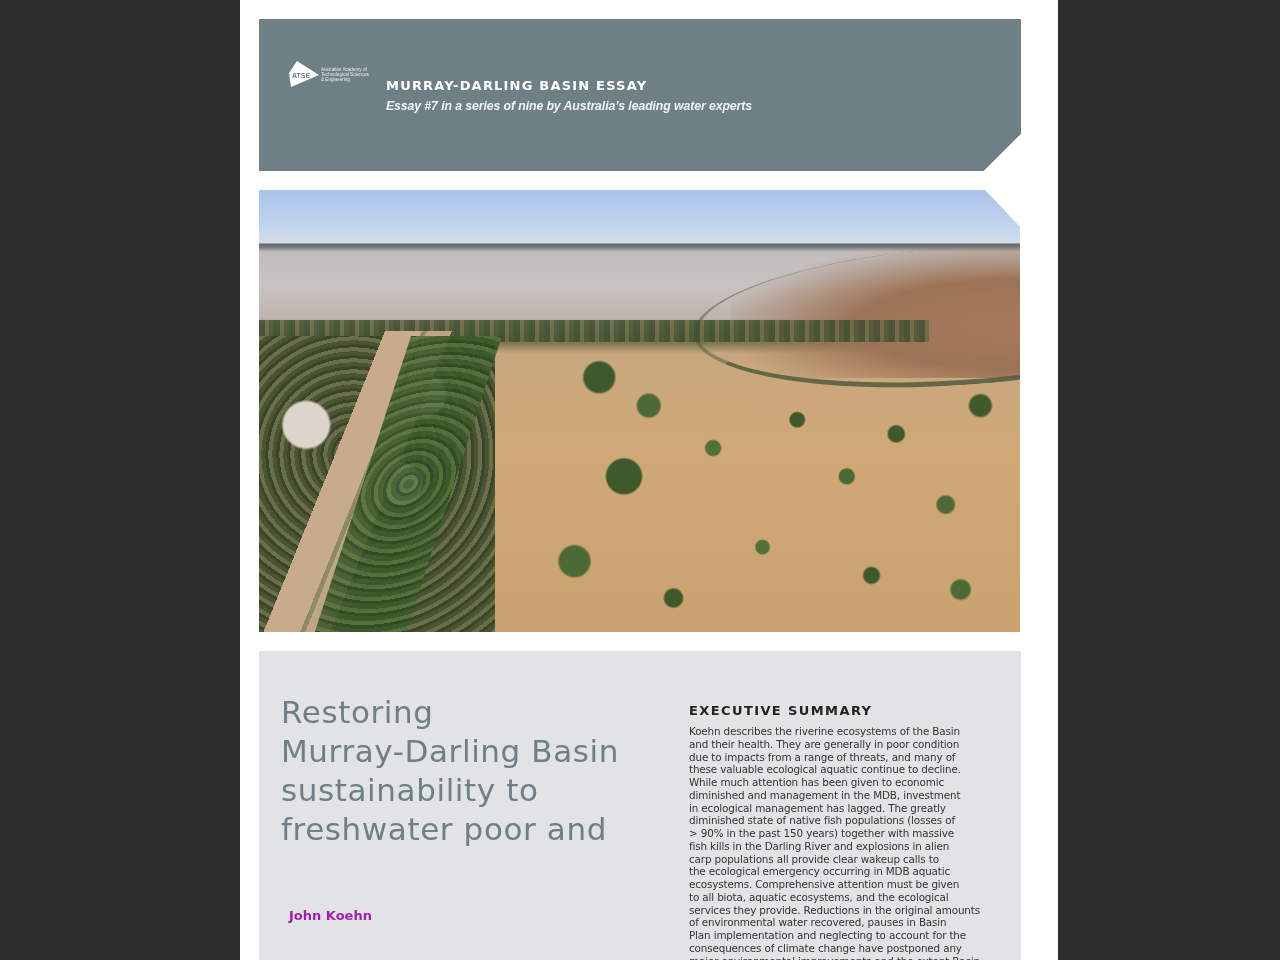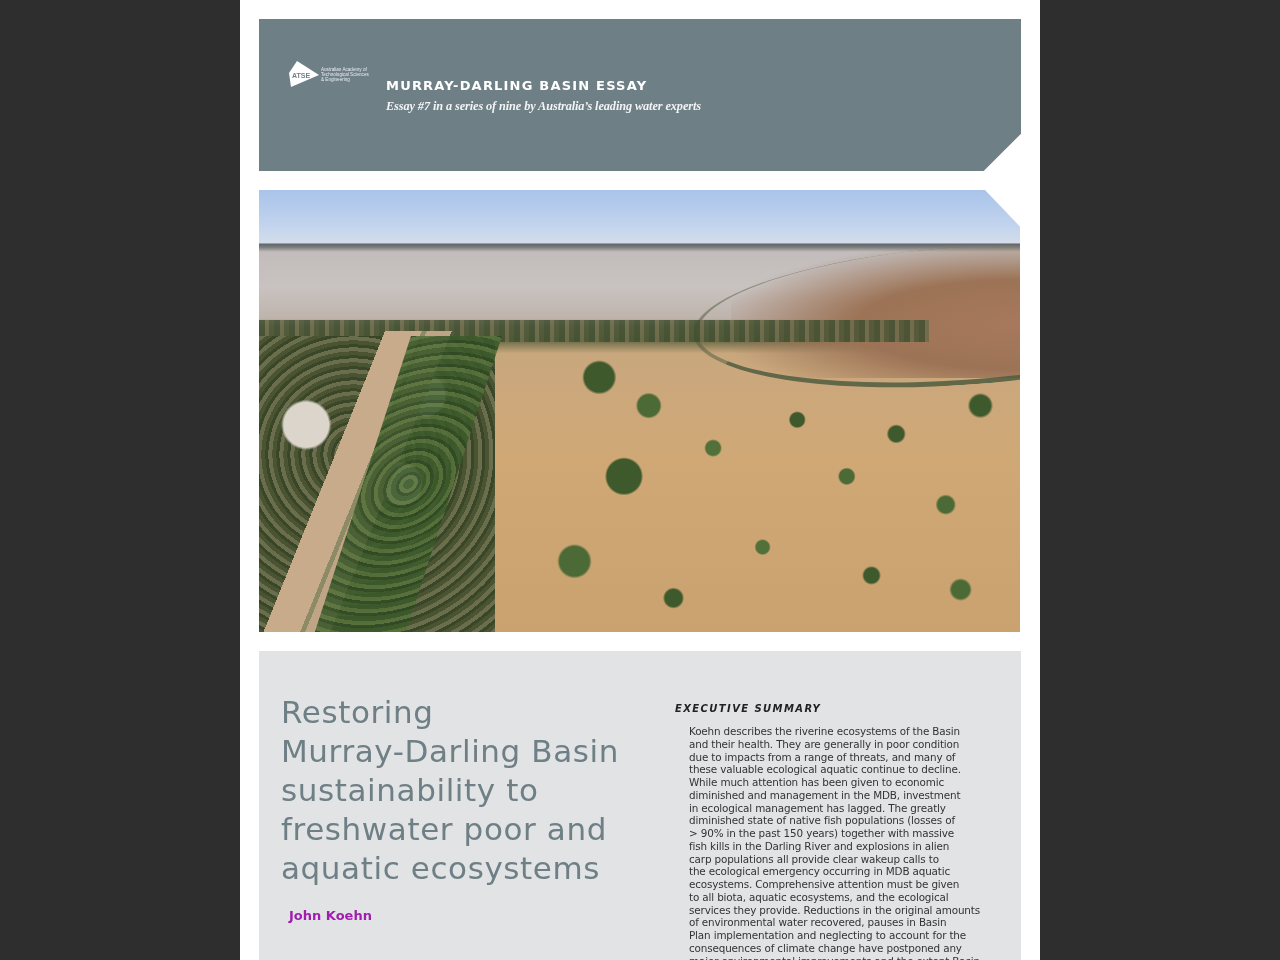--- a/index.html
+++ b/index.html
@@ -4,21 +4,21 @@
 <style>
   html, body { margin:0; padding:0; }
   body {
     width:1280px; height:960px; overflow:hidden;
     background:#2e2e2e;
     font-family:"DejaVu Sans", sans-serif;
     position:relative;
   }
   .page {
     position:absolute; left:240px; top:0; width:800px; height:960px;
-    background:#ffffff; overflow:hidden;
+    background:#ffffff; overflow:hidden;padding-left:18px;
   }
   .banner {
     position:absolute; left:19px; top:19px; width:762px; height:152px;
     background:#6f7f86;
     clip-path: polygon(0 0, 100% 0, 100% 75.5%, 95.1% 100%, 0 100%);
   }
   .logo {
     position:absolute; left:30px; top:40px; width:85px; height:30px;
   }
   .logo svg { position:absolute; left:0; top:0; }
@@ -27,21 +27,21 @@
     font-family:"Liberation Sans", sans-serif;
     font-size:4.6px; line-height:5px; color:#e6ecef;
   }
   .banner-title {
     position:absolute; left:127px; top:59px;
     font-family:"DejaVu Sans", sans-serif; font-weight:bold;
     font-size:13px; letter-spacing:1.2px; color:#ffffff;
   }
   .banner-sub {
     position:absolute; left:127px; top:80px;
-    font-family:Liberation Serif, serif; font-style:italic; font-weight:bold;
+    font-family:Liberation Sans, sans-serif; font-style:italic; font-weight:bold;
     font-size:12.3px; color:#f2f4f5; letter-spacing:-0.1px;
   }
   .photo {
     position:absolute; left:19px; top:190px; width:761px; height:442px;
     clip-path: polygon(0 0, 95.4% 0, 100% 8.3%, 100% 100%, 0 100%);
     background:
       linear-gradient(to bottom,
         #a9c3ea 0%, #c5d6ee 9%, #d4dde8 12%,
         #5c6670 12.2%, #7d7f7b 13%,
         #c2bdbc 14%, #c8c2c0 22%, #bfb4ad 29%,
@@ -110,23 +110,23 @@
     position:absolute; left:22px; top:42px; width:370px;
     font-family:"DejaVu Sans", sans-serif;
     font-size:31px; line-height:39px; color:#6f7f86; letter-spacing:0.6px;
   }
   .author {
     position:absolute; left:30px; top:257px;
     font-family:"DejaVu Sans", sans-serif; font-weight:bold;
     font-size:13px; color:#a21caf;
   }
   .exec-heading {
-    position:absolute; left:416px; top:52px;
+    position:absolute; left:430px; top:52px;
     font-family:"DejaVu Sans", sans-serif; font-weight:bold;
-    font-size:10px; letter-spacing:1.4px; color:#222222;font-style:italic;
+    font-size:13px; letter-spacing:1.4px; color:#222222;
   }
   .exec-body {
     position:absolute; left:430px; top:74px; width:310px;
     font-family:"DejaVu Sans", sans-serif;
     font-size:10.4px; line-height:12.75px; color:#333333;
     letter-spacing:-0.15px;
   }
   .exec-body .line { display:block; white-space:nowrap; }
   .scrollbar-track {
     position:absolute; left:1262px; top:0; width:18px; height:960px;
@@ -163,21 +163,20 @@
     <div class="road-trees"></div>
     <div class="flood-trees"></div>
   </div>
 
   <div class="summary-box">
     <div class="main-title">
       <span style="display:block">Restoring</span>
       <span style="display:block">Murray-Darling Basin</span>
       <span style="display:block">sustainability to</span>
       <span style="display:block">freshwater poor and</span>
-      <span style="display:block">aquatic ecosystems</span>
     </div>
     <div class="author">John Koehn</div>
 
     <div class="exec-heading">EXECUTIVE SUMMARY</div>
     <div class="exec-body">
       <span class="line">Koehn describes the riverine ecosystems of the Basin</span>
       <span class="line">and their health. They are generally in poor condition</span>
       <span class="line">due to impacts from a range of threats, and many of</span>
       <span class="line">these valuable ecological aquatic continue to decline.</span>
       <span class="line">While much attention has been given to economic</span>

